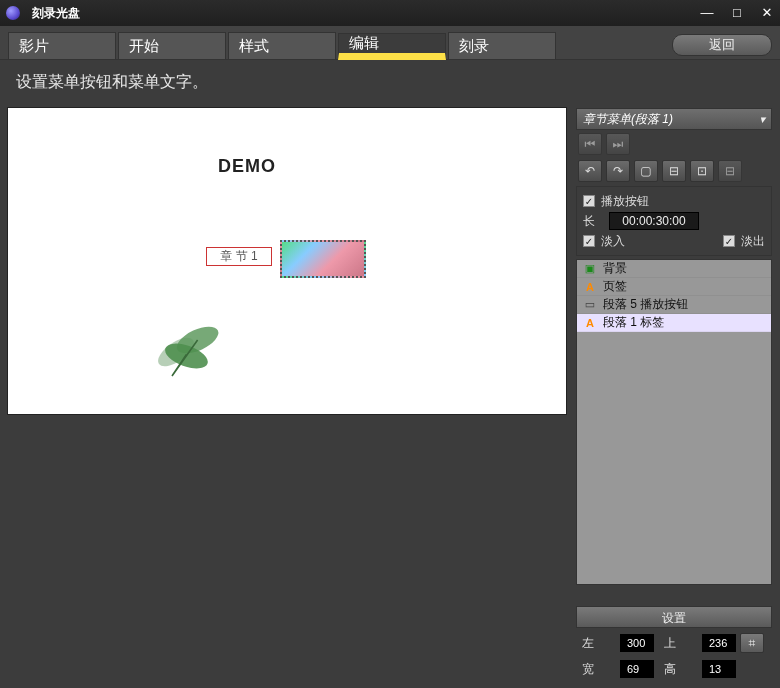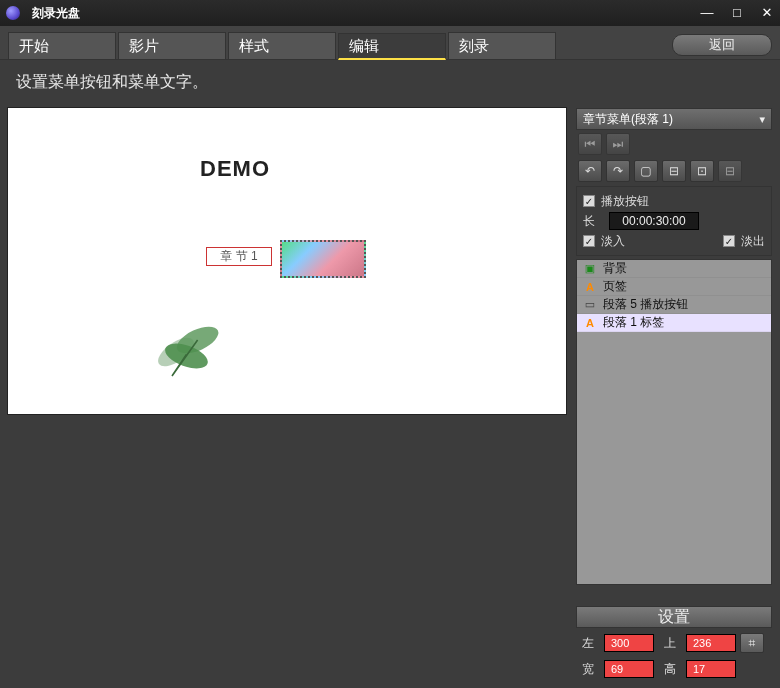--- a/index.html
+++ b/index.html
@@ -43,21 +43,21 @@
     width: 108px;
     background: #555;
     color:#fff;
     font-size:15px;
     display:flex; align-items:center; justify-content:flex-start;
     padding: 0 10px;
     border:1px solid #333;
     border-bottom:none;
     position:relative;
   }
-  .tab.active { background:#3c3c3c; border-bottom:2px solid #fde047; top:1px;}
+  .tab.active { background:#3c3c3c; border-bottom:7px solid #fde047; top:1px;}
   .tabrow .fill { flex:1; }
   .back-btn {
     width: 100px; height:22px;
     margin-top:2px;
     background: linear-gradient(#7a7a7a,#5a5a5a);
     border:1px solid #333;
     color:#eee;
     font-size:13px;
     display:flex; align-items:center; justify-content:center;
     border-radius:10px;
@@ -76,22 +76,22 @@
   .canvas-area {
     flex:1; background:#3c3c3c; position:relative;
   }
   .canvas-white {
     position:absolute; left:0; top:0;
     width: 558px; height: 306px;
     background:#fff;
     box-shadow: 0 0 0 1px #222;
   }
   .demo-text {
-    position:absolute; left:192px; top:48px;
-    font-size:22px; font-weight:bold; color:#222;
+    position:absolute; left:210px; top:48px;
+    font-size:18px; font-weight:bold; color:#222;
     letter-spacing:1px;
   }
   .leaves {
     position:absolute; left:135px; top:200px;
     width:90px; height:80px;
   }
   .leaves svg { width:100%; height:100%; }
   .chapter-label {
     position:absolute; left:198px; top:139px;
     width: 66px; height:19px;
@@ -113,20 +113,21 @@
     gap:0;
   }
   .dropdown {
     height:22px;
     background: linear-gradient(#6f6f6f,#555);
     border:1px solid #333;
     display:flex; align-items:center;
     padding:0 6px;
     font-size:12px; color:#fff;
     position:relative;
+    font-style:italic;
   }
   .dropdown .arrow { position:absolute; right:6px; font-size:11px; color:#eee; }
   .navbtnrow {
     height:28px; display:flex; align-items:center; gap:4px;
     padding:3px 2px;
     background:#3c3c3c;
   }
   .iconbtn {
     width:24px; height:22px;
     background:linear-gradient(#6b6b6b,#4b4b4b);
@@ -170,35 +171,35 @@
   .layer.selected { background:#e8e1ff; }
   .layer .lic { width:14px; height:14px; display:flex; align-items:center; justify-content:center; font-size:11px;}
   .lic.img { color:#1a8a1a; }
   .lic.txt { color:#ff8a00; font-weight:bold;}
   .lic.btn { color:#444; }
   
   .settings-btn {
     height:22px; margin-top:21px;
     background:linear-gradient(#7a7a7a,#5a5a5a);
     border:1px solid #333;
-    display:flex; align-items:center; justify-content:center;
-    font-size:16px; color:#eee;
+    display:flex; align-items:flex-end; justify-content:center;
+    font-size:12px; color:#eee;
   }
   .pos-grid {
     margin-top:4px; display:grid;
     grid-template-columns: 24px 50px 24px 50px 24px;
     grid-auto-rows: 22px;
     gap:4px; align-items:center;
     font-size:12px; color:#ddd;
   }
   .pos-grid .lbl { text-align:center; }
   .pos-grid .val {
-    height:18px; background:#ef4444; border:1px solid #000;
+    height:18px; background:#000000; border:1px solid #000;
     color:#fff; font-size:11px;
-    display:flex; align-items:center; padding:0 6px;
+    display:flex; align-items:center; padding:0 6px;margin-left:16px;
   }
   .grid-btn {
     width:24px; height:20px;
     background:linear-gradient(#7a7a7a,#5a5a5a);
     border:1px solid #333; border-radius:2px;
     display:flex; align-items:center; justify-content:center;
     font-size:12px; color:#eee;
   }
 </style>
 </head>
@@ -208,24 +209,24 @@
   <div class="app-icon"></div>
   <div class="title">刻录光盘</div>
   <div class="spacer"></div>
   <div class="winbtn">—</div>
   <div class="winbtn">□</div>
   <div class="winbtn">✕</div>
 </div>
 
 <div class="tabrow">
   <div class="tab">
+      <span>影片</span>
+    </div>
+  <div class="tab">
       <span>开始</span>
-    </div>
-  <div class="tab">
-      <span>影片</span>
     </div>
   <div class="tab">
       <span>样式</span>
     </div>
   <div class="tab active">
       <span>编辑</span>
     </div>
   <div class="tab">
       <span>刻录</span>
     </div>
@@ -321,17 +322,17 @@
     <div class="pos-grid">
       <div class="lbl">左</div>
       <div class="val">300</div>
       <div class="lbl">上</div>
       <div class="val">236</div>
       <div class="grid-btn">⌗</div>
 
       <div class="lbl">宽</div>
       <div class="val">69</div>
       <div class="lbl">高</div>
-      <div class="val">17</div>
+      <div class="val">13</div>
       <div></div>
     </div>
   </div>
 </div>
 
 </body></html>

